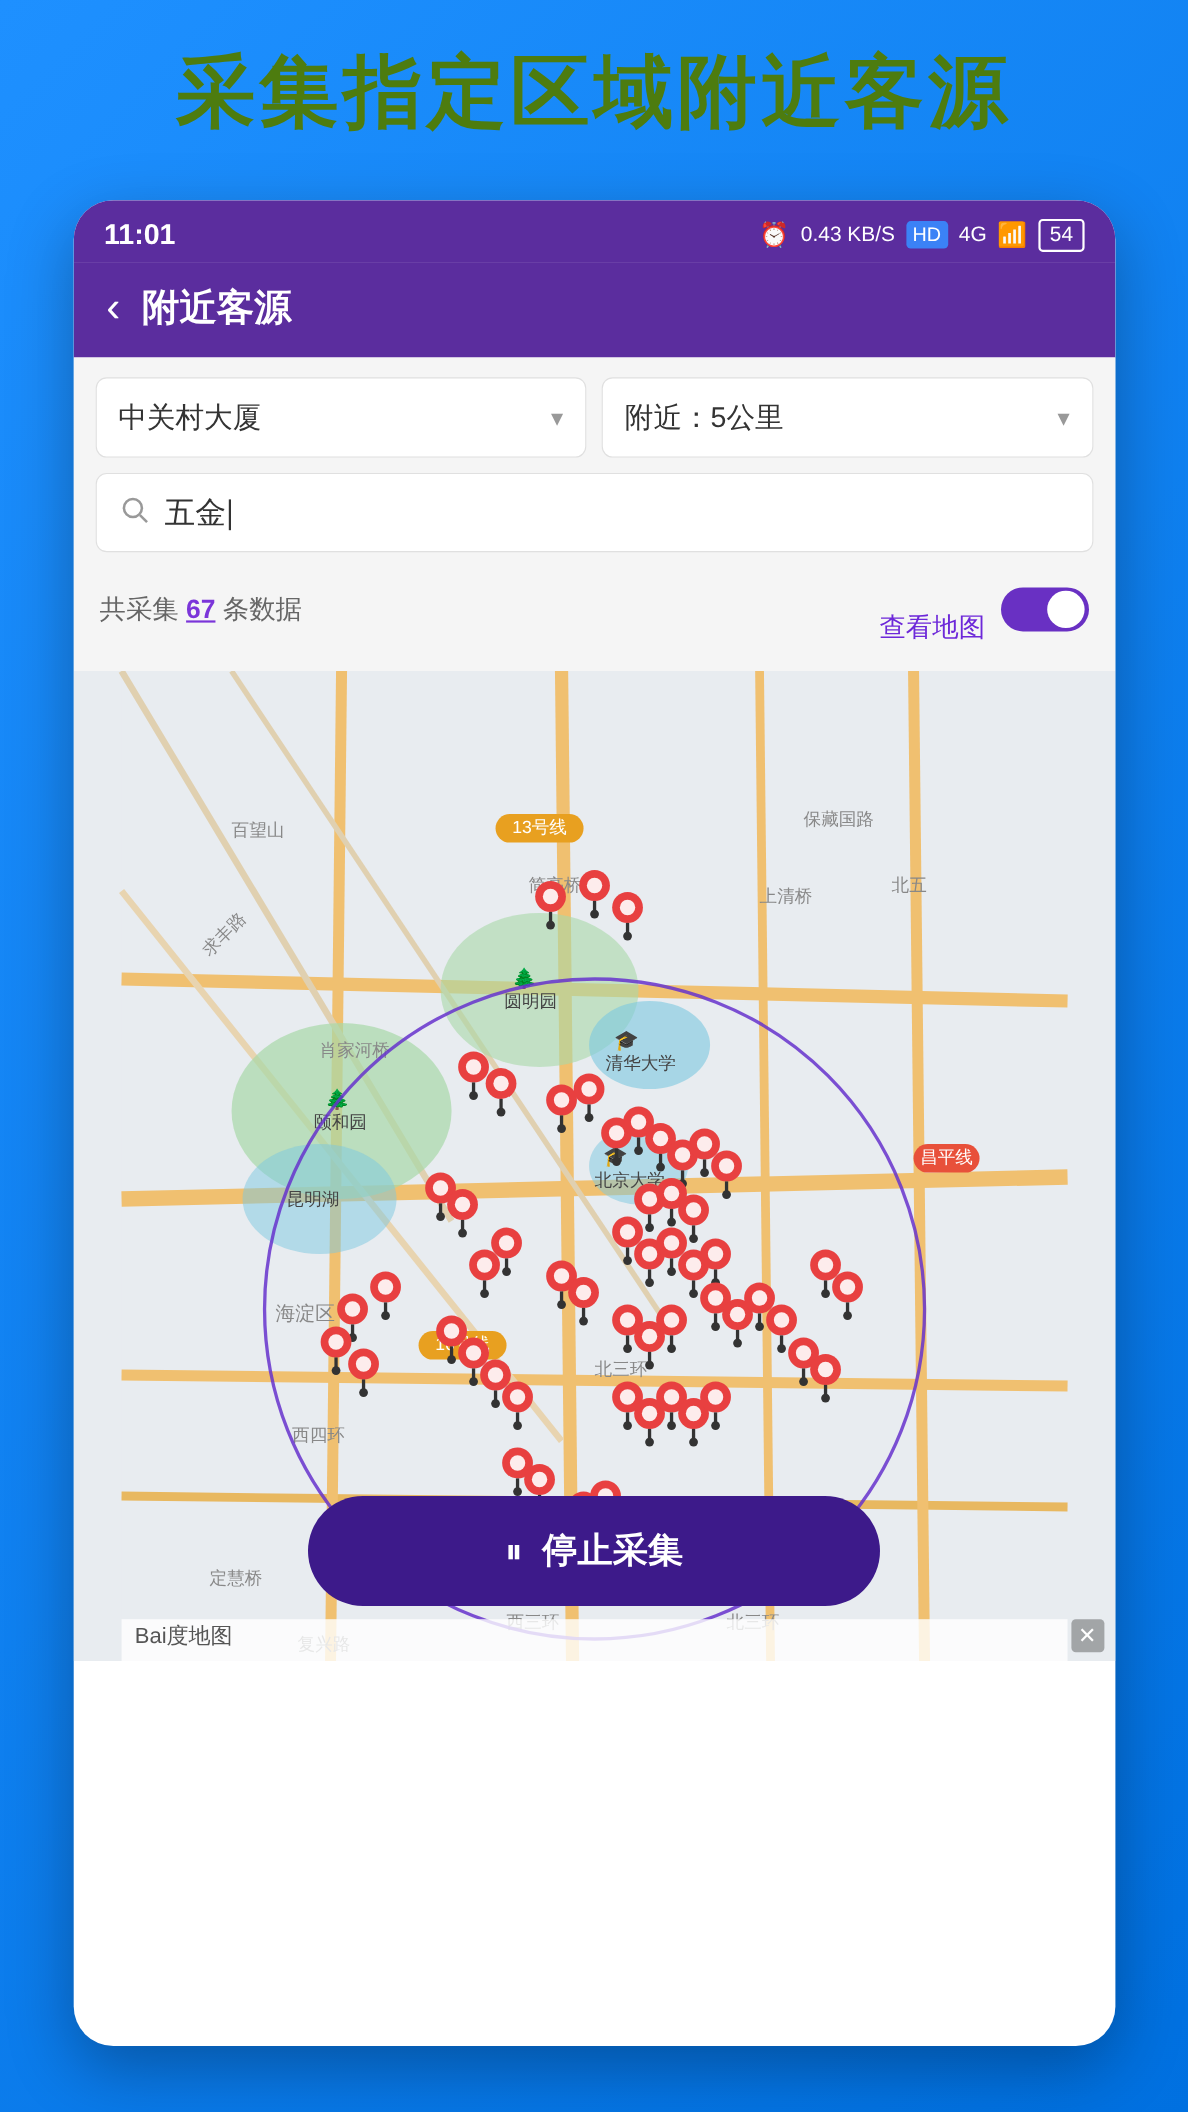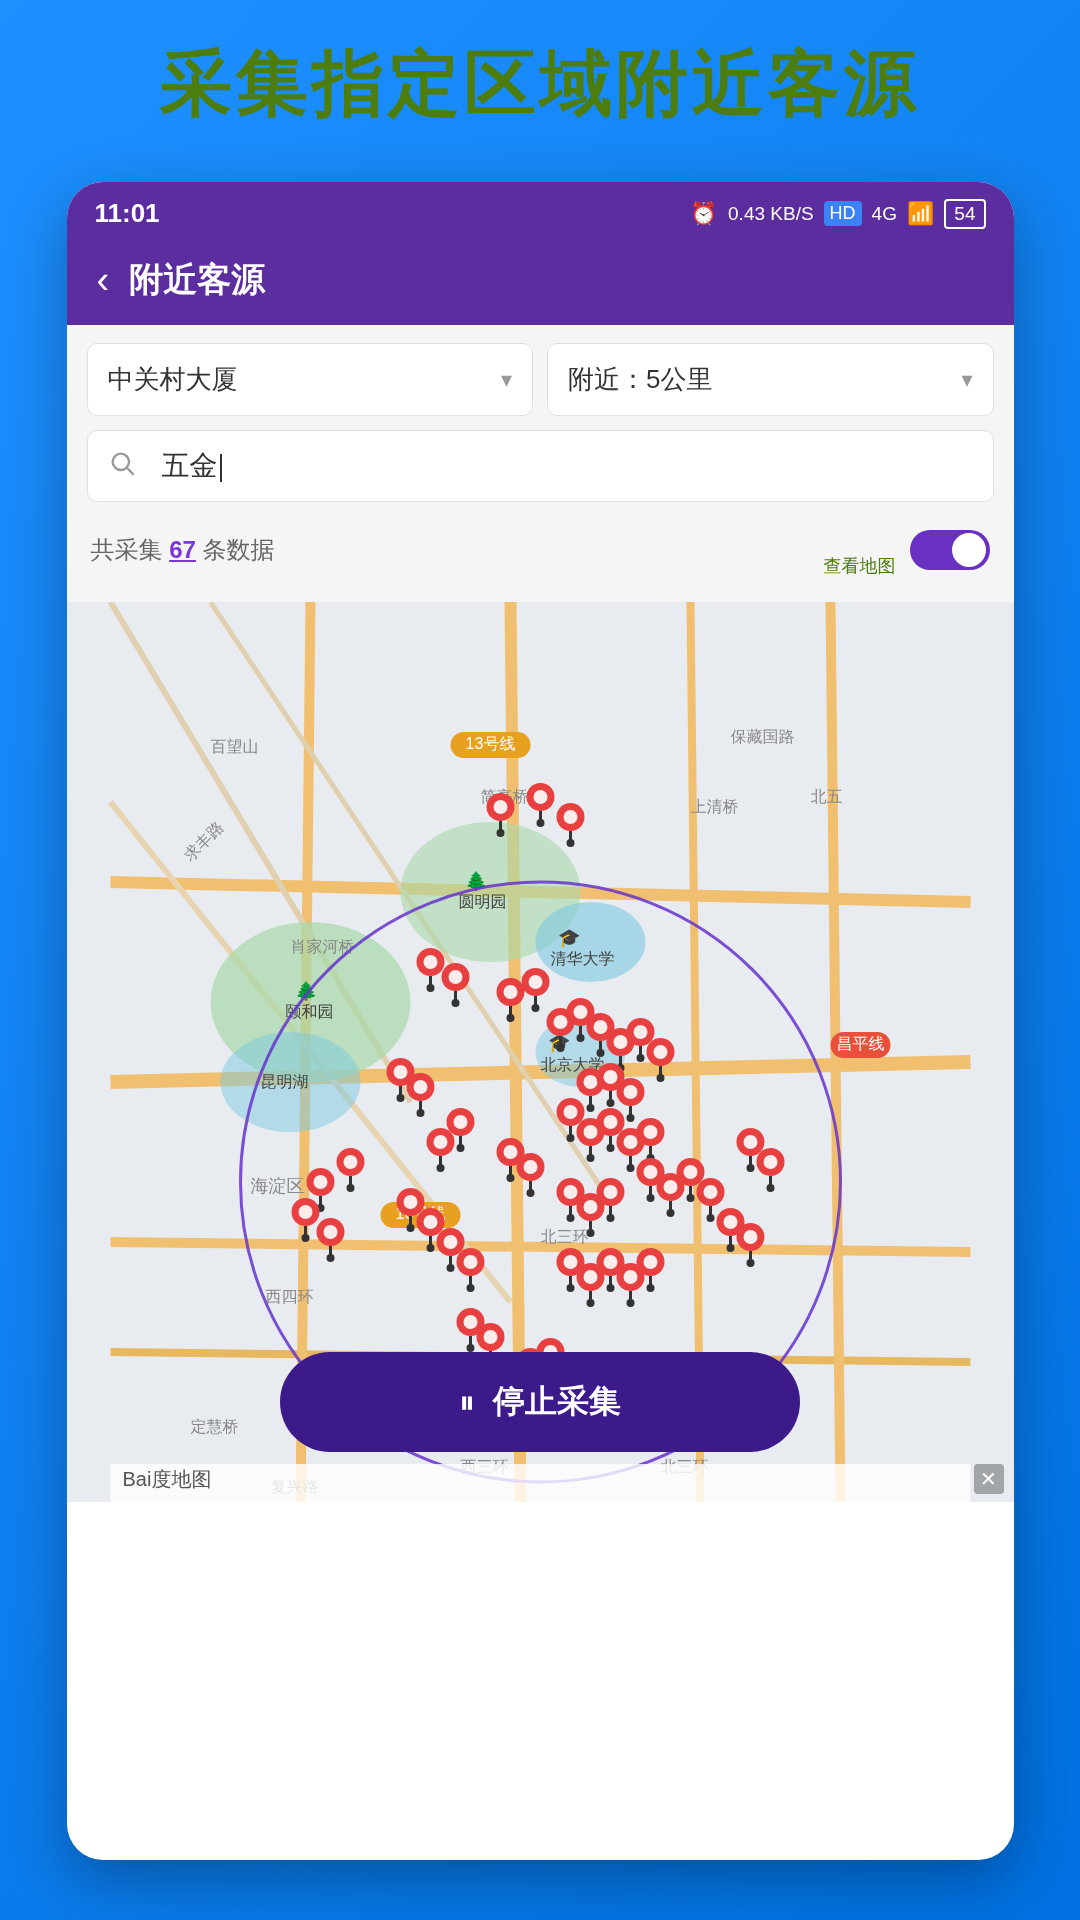--- a/index.html
+++ b/index.html
@@ -97,21 +97,21 @@
       color: #999;
       font-size: 22px;
     }
 
     .search-box {
       background: #fff;
       border-radius: 10px;
       padding: 16px 20px;
       display: flex;
       align-items: center;
-      gap: 26px;
+      gap: 14px;
       border: 1px solid #e0e0e0;
       margin-bottom: 14px;
     }
     .search-icon-svg { color: #999; font-size: 28px; }
     .search-input-text {
       font-size: 28px;
       color: #333;
       flex: 1;
     }
     .cursor {
@@ -134,22 +134,22 @@
       color: #666;
     }
     .stats-count { color: #7b35d9; font-weight: 700; text-decoration: underline; }
 
     .map-toggle-area {
       display: flex;
       align-items: center;
       gap: 14px;
     }
     .map-toggle-label {
-      font-size: 18px;
-      color: #4d7c0f;
+      font-size: 24px;
+      color: #6d28d9;
       margin-top: 32px;
     }
     .toggle-switch {
       width: 80px;
       height: 40px;
       background: #6930c3;
       border-radius: 20px;
       position: relative;
       cursor: pointer;
     }

